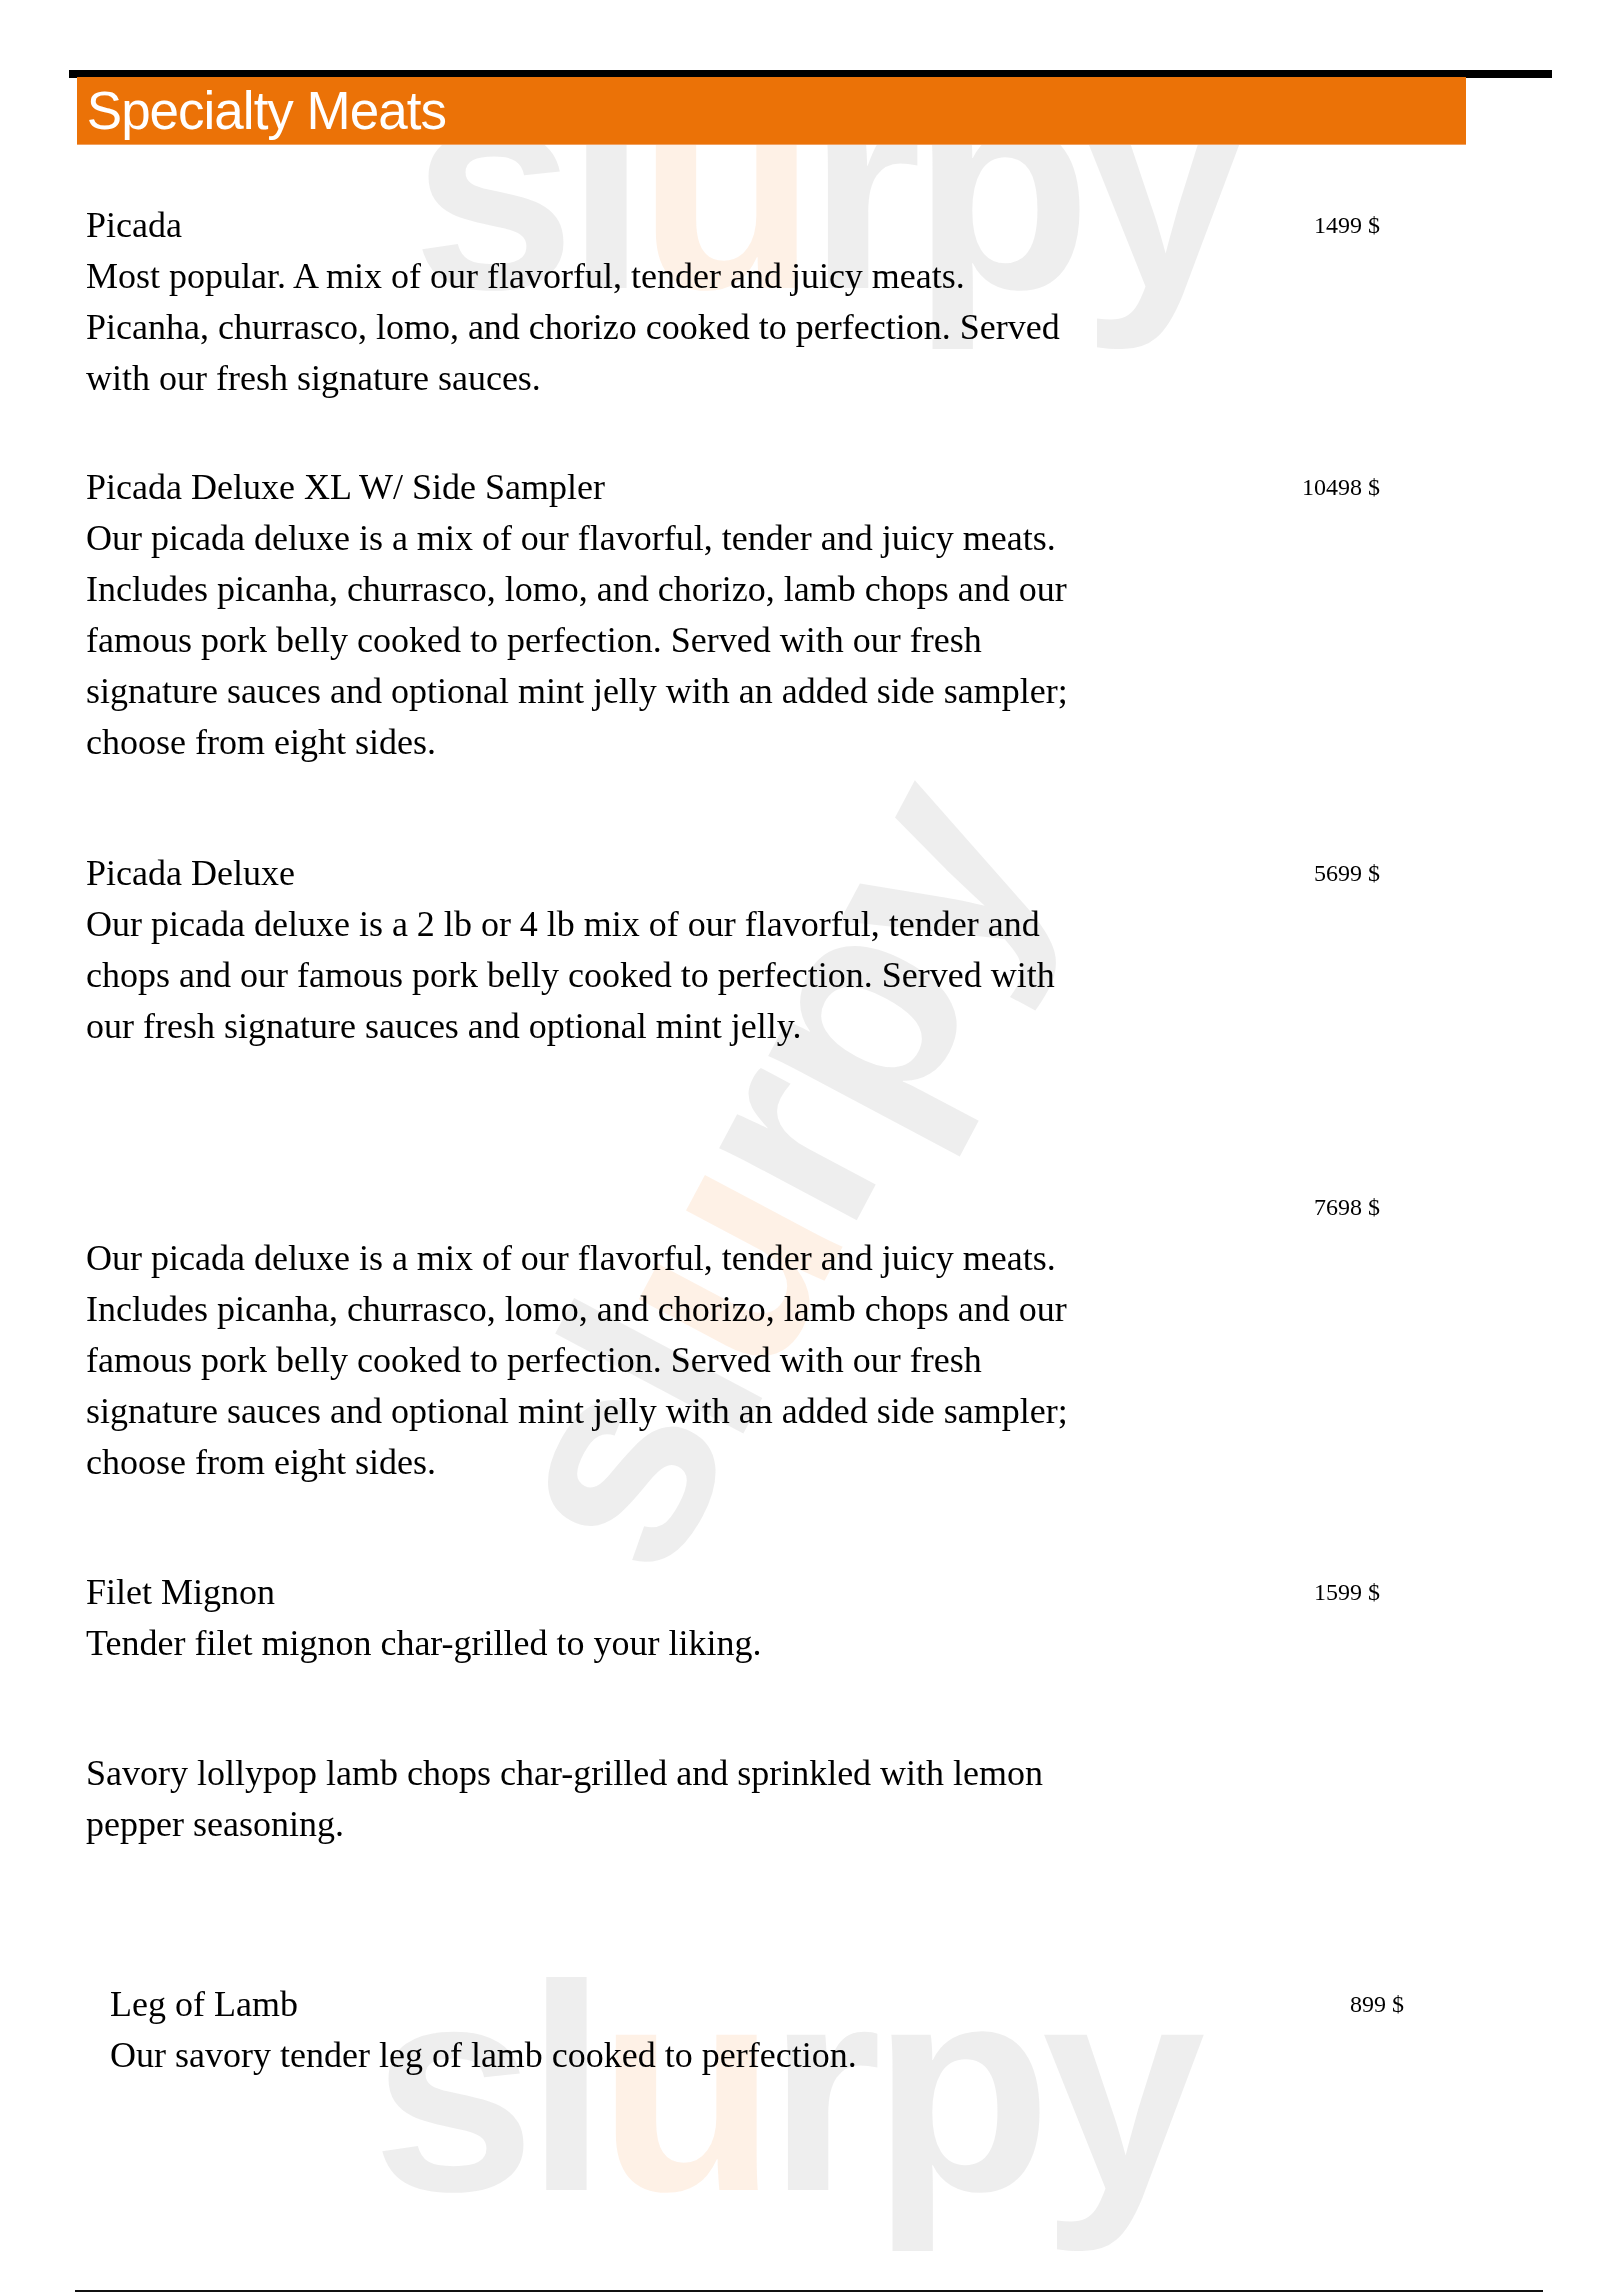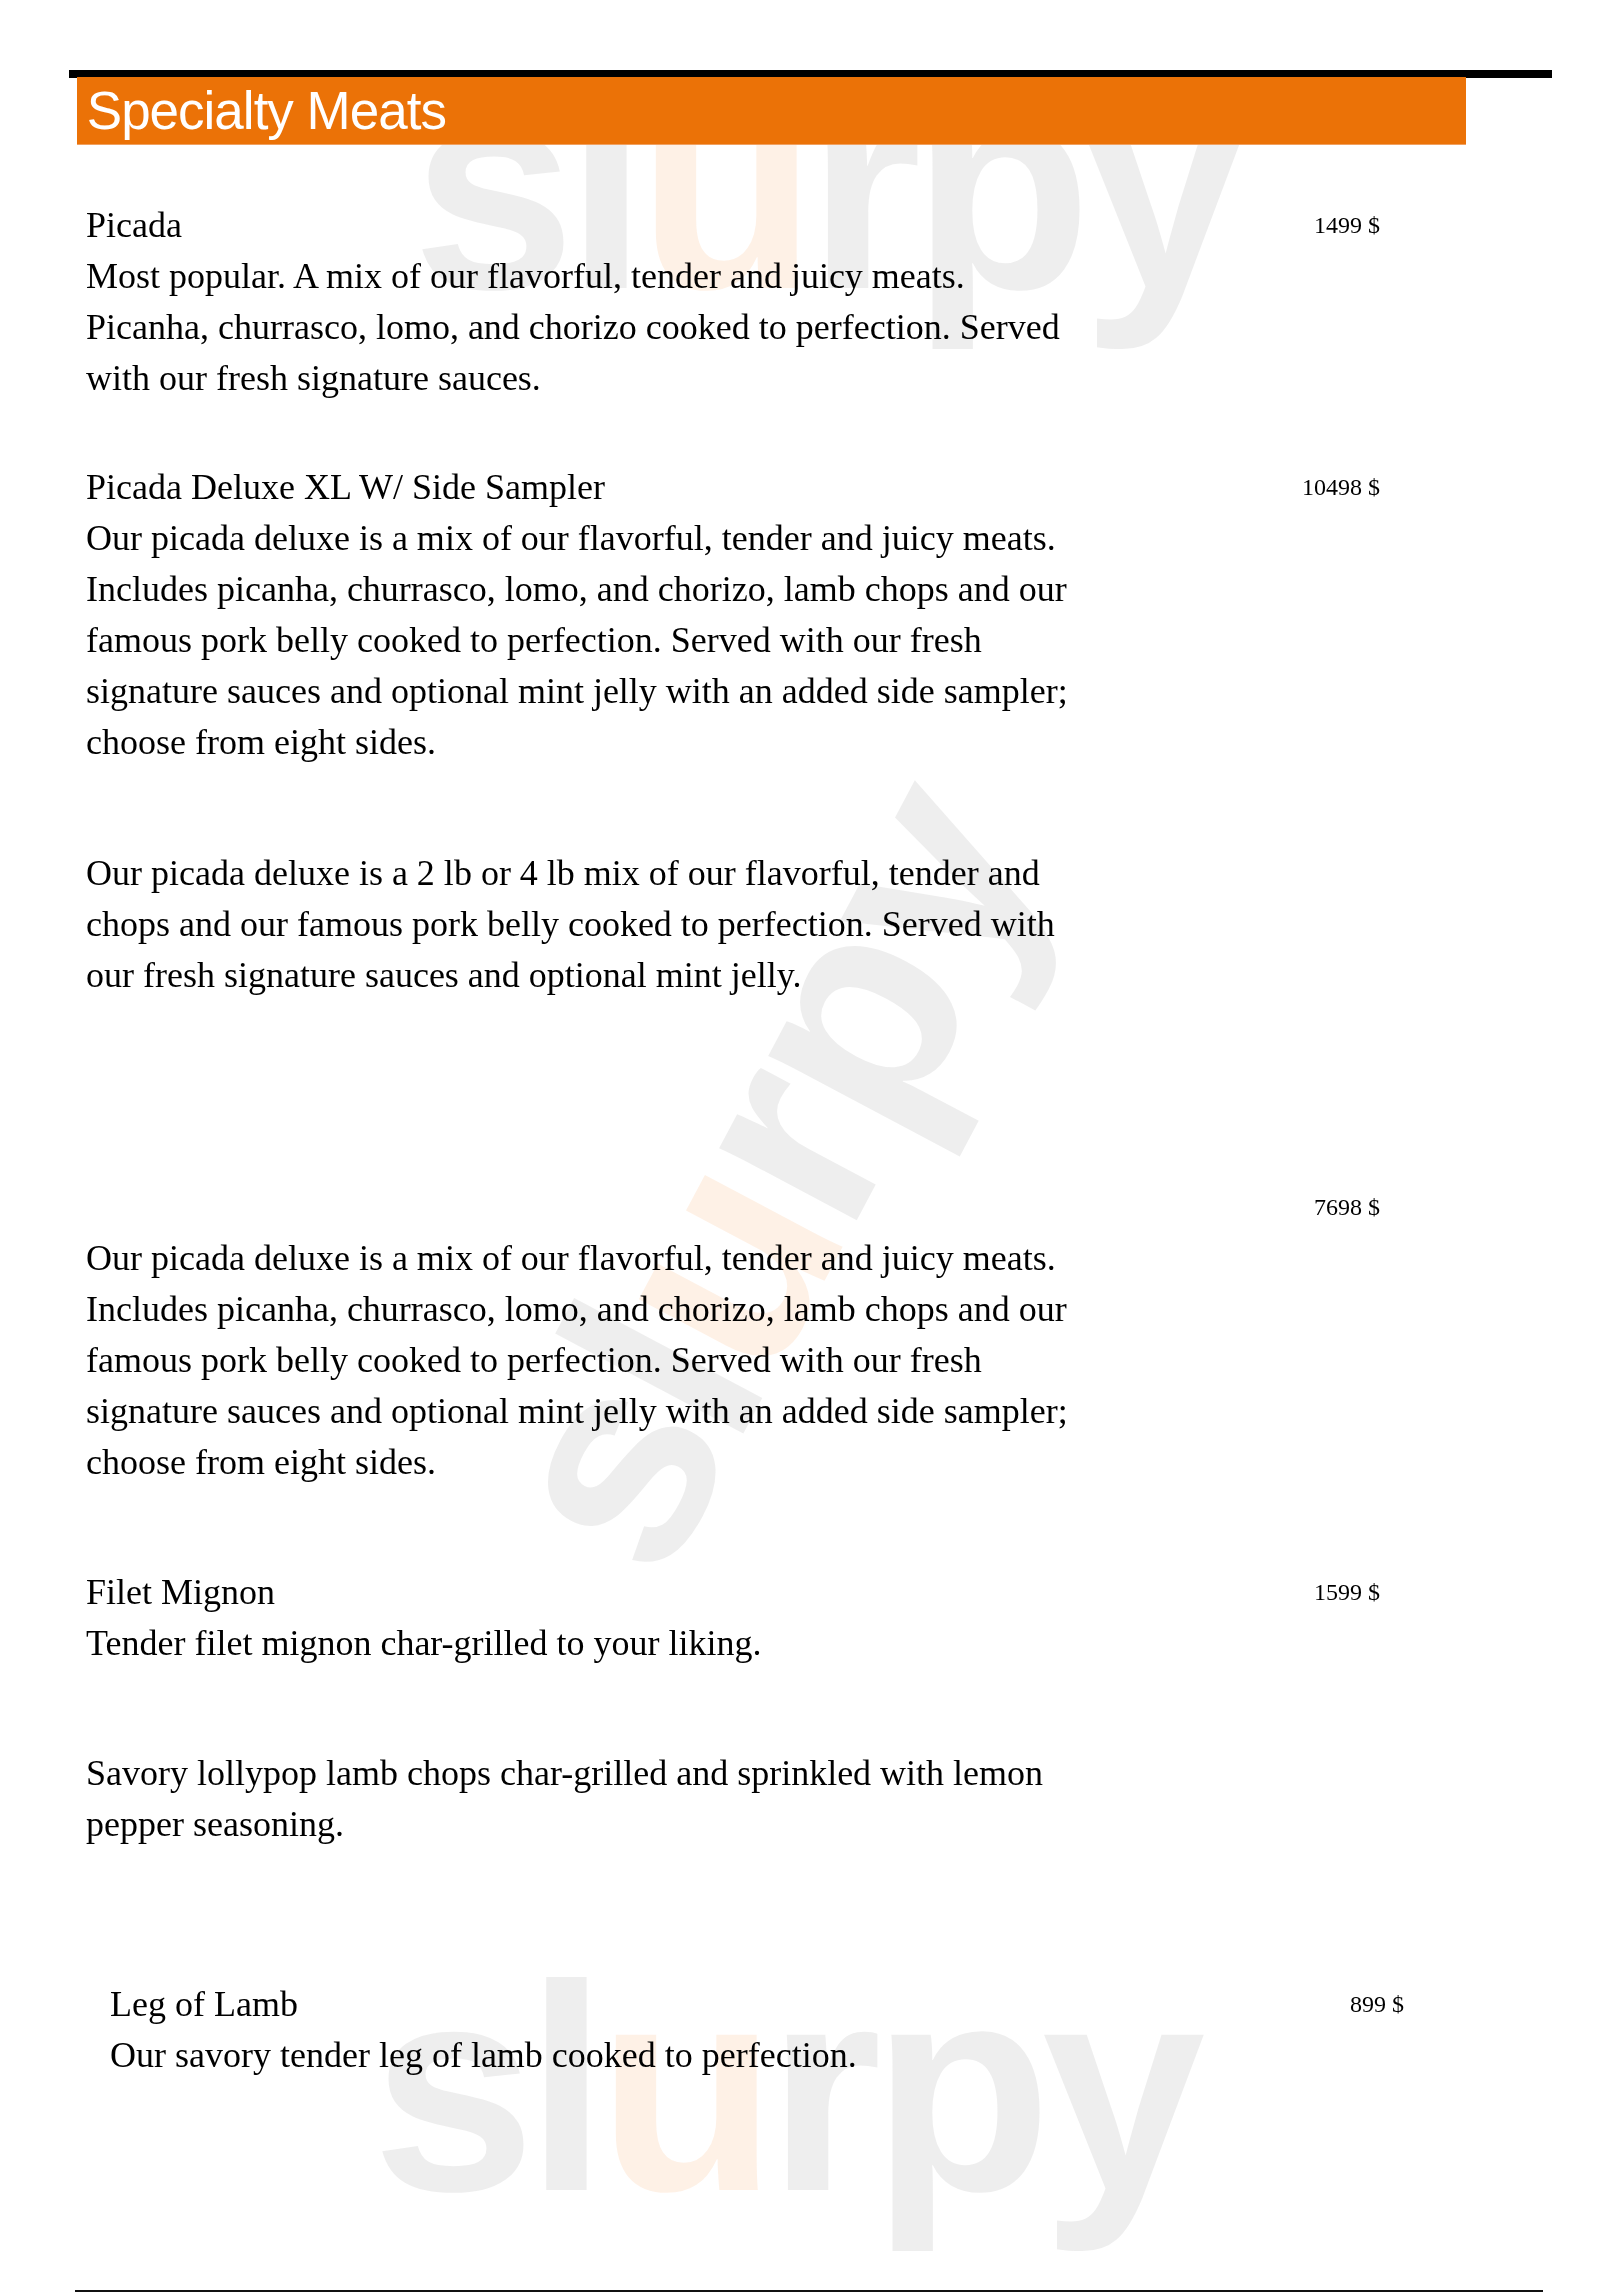--- a/index.html
+++ b/index.html
@@ -161,20 +161,24 @@
     <p class="item-desc">
       <span class="line">Our picada deluxe is a mix of our flavorful, tender and juicy meats.</span>
       <span class="line">Includes picanha, churrasco, lomo, and chorizo, lamb chops and our</span>
       <span class="line">famous pork belly cooked to perfection. Served with our fresh</span>
       <span class="line">signature sauces and optional mint jelly with an added side sampler;</span>
       <span class="line">choose from eight sides.</span>
     </p>
   </div>
 
   <div class="menu-item" style="top:848px;">
+    <div class="item-row">
+      <span class="item-name">Picada Deluxe</span>
+      <span class="item-price">5699 $</span>
+    </div>
     <p class="item-desc">
       <span class="line">Our picada deluxe is a 2 lb or 4 lb  mix of our flavorful, tender and</span>
       <span class="line">chops and our famous pork belly cooked to perfection. Served with</span>
       <span class="line">our fresh signature sauces and optional mint jelly.</span>
     </p>
   </div>
 
   <div class="menu-item" style="top:1182px;">
     <div class="item-row">
       <span class="item-price">7698 $</span>

